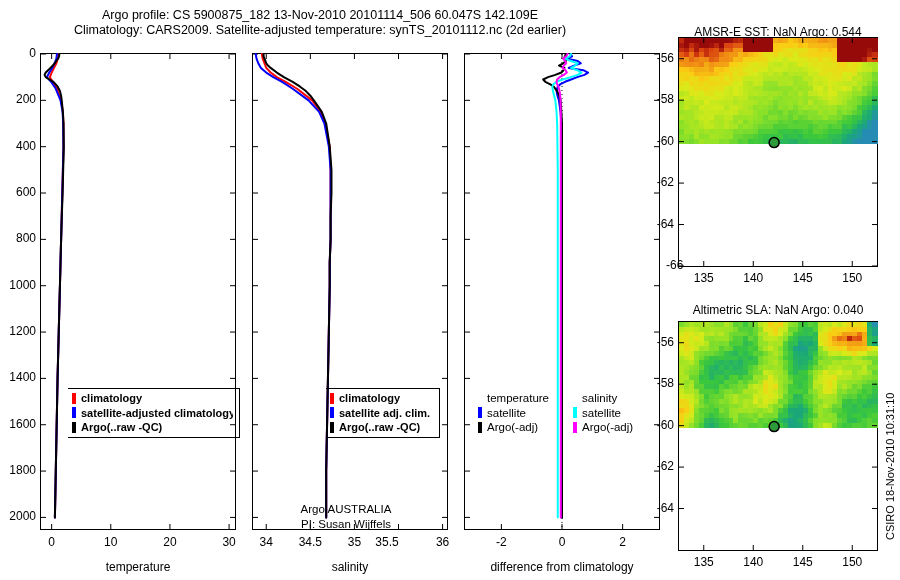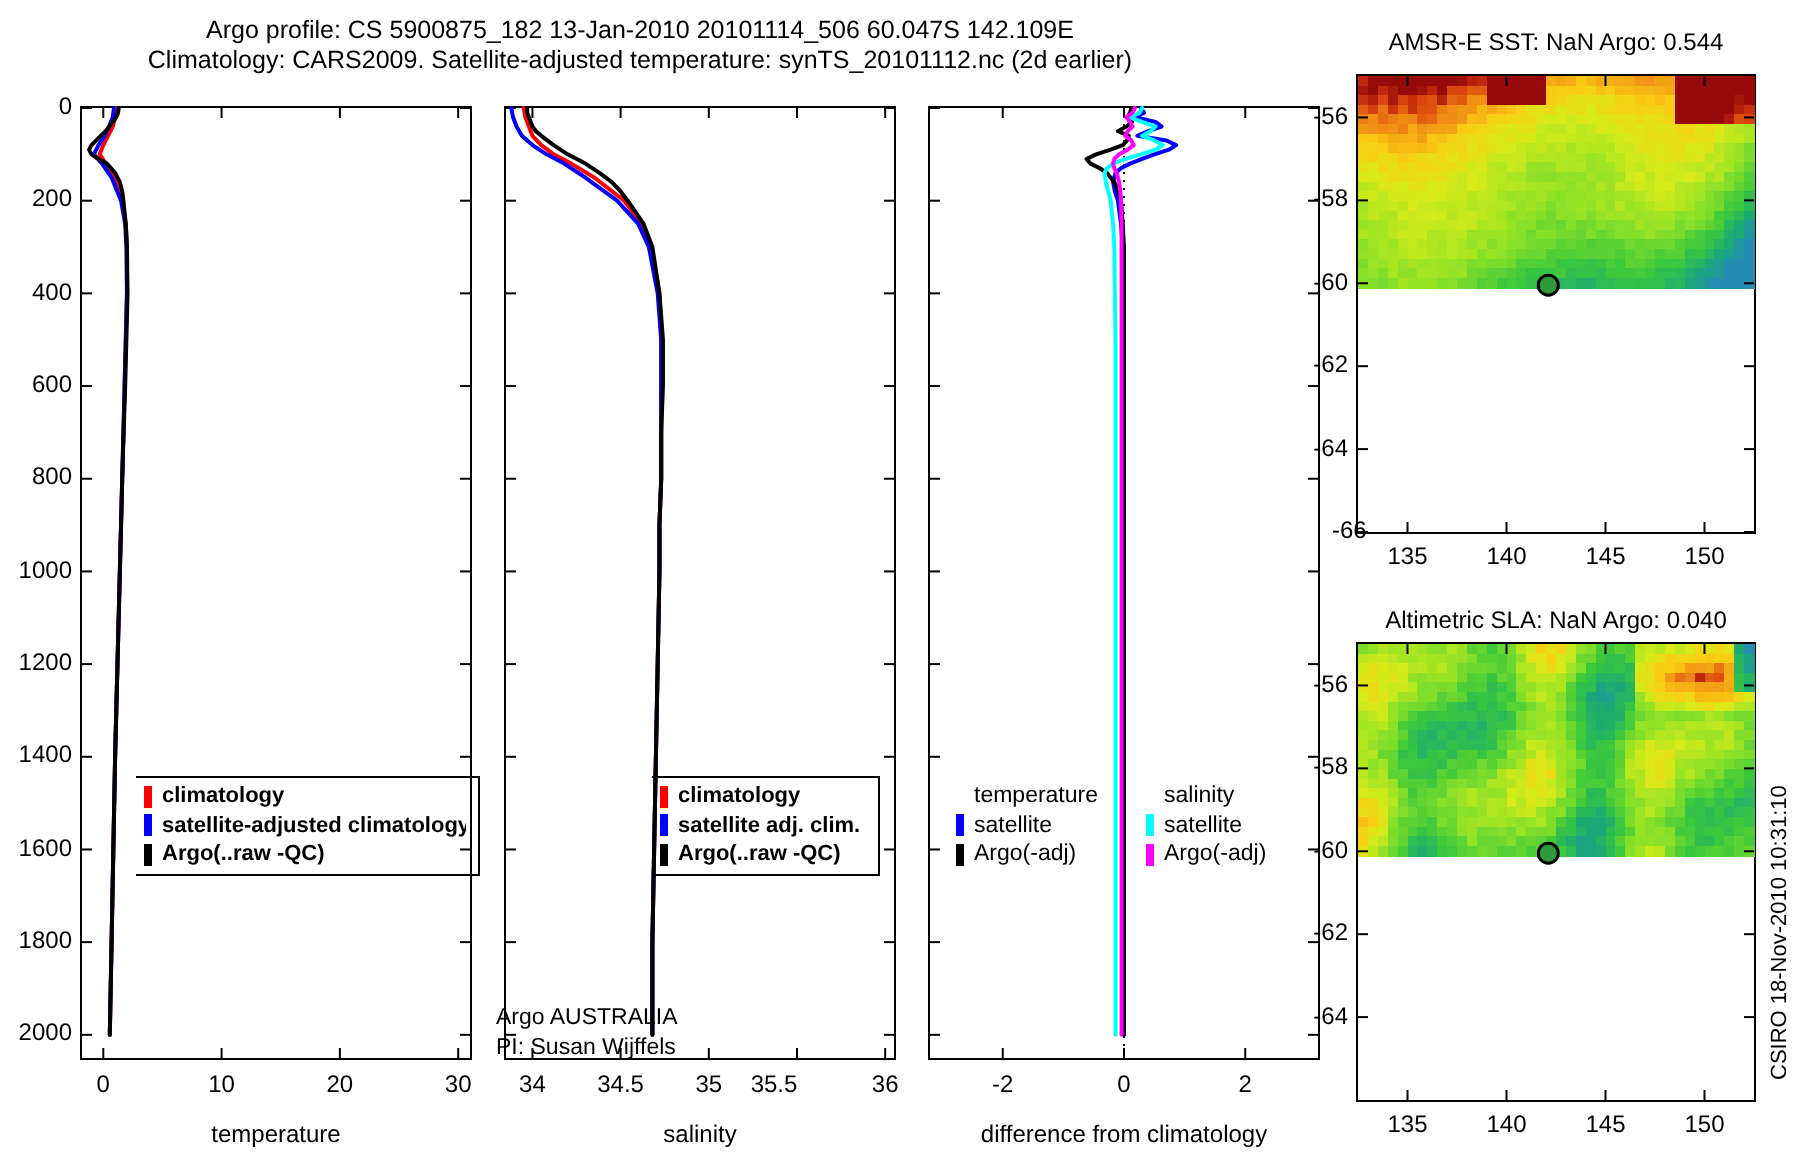--- a/index.html
+++ b/index.html
@@ -21,35 +21,35 @@
   .ptitle{position:absolute;font-size:12px;text-align:center;white-space:nowrap;}
 
   
   .legend{position:absolute;font-size:11px;line-height:14.5px;white-space:nowrap;font-weight:bold;}
   .lrow{display:flex;align-items:center;height:14.5px;}
   .swatch{display:inline-block;width:4px;height:11px;margin-right:5px;flex:none;}
   .lhead{padding-left:9px;}
   .legbox{position:absolute;border:1px solid #000;box-sizing:border-box;}
   .leg2col{position:absolute;font-size:11.5px;line-height:14.5px;display:flex;gap:24px;}
 
-  .credit{position:absolute;font-size:11.5px;line-height:14.5px;text-align:left;white-space:nowrap;}
+  .credit{position:absolute;font-size:11.5px;line-height:14.5px;text-align:center;white-space:nowrap;}
 
   
   .stamp{position:absolute;font-size:11px;white-space:nowrap;
          transform-origin:0 0;transform:rotate(-90deg);}
 
   .clip{position:absolute;overflow:hidden;}
 </style>
 </head>
 <body>
 
 <div class="fig">
 
   <div class="suptitle">
-    <div>Argo profile: CS 5900875_182 13-Jan-2010 20101114_506 60.047S 142.109E</div>
+    <div>Argo profile: CS 5900875_182 13-Nov-2010 20101114_506 60.047S 142.109E</div>
     <div>Climatology: CARS2009. Satellite-adjusted temperature: synTS_20101112.nc (2d earlier)</div>
   </div>
 
   <div class="axes" id="ax1" style="left:40px;top:53px;width:196px;height:477px;">
     <svg id="svg1" width="194" height="475" viewBox="0 0 194 475">
         <line x1="10.646341463414636" y1="475" x2="10.646341463414636" y2="470" stroke="#000" stroke-width="1"></line>
         <line x1="10.646341463414636" y1="0" x2="10.646341463414636" y2="5" stroke="#000" stroke-width="1"></line>
         <line x1="69.79268292682927" y1="475" x2="69.79268292682927" y2="470" stroke="#000" stroke-width="1"></line>
         <line x1="69.79268292682927" y1="0" x2="69.79268292682927" y2="5" stroke="#000" stroke-width="1"></line>
         <line x1="128.9390243902439" y1="475" x2="128.9390243902439" y2="470" stroke="#000" stroke-width="1"></line>
@@ -251,21 +251,21 @@
         <span class="swatch" style="background:#00ffff"></span>
         <span>satellite</span>
       </div>
       <div class="lrow">
         <span class="swatch" style="background:#ff00ff"></span>
         <span>Argo(-adj)</span>
       </div>
     </div>
   </div>
 
-  <div class="ptitle" style="left:678px;top:14px;width:200px;">AMSR-E SST: NaN Argo: 0.544</div>
+  <div class="ptitle" style="left:678px;top:25px;width:200px;">AMSR-E SST: NaN Argo: 0.544</div>
   <div class="axes" id="ax4" style="left:678px;top:37px;width:200px;height:230px;">
     <svg id="svg4" width="198" height="228" viewBox="0 0 198 228">
         <g>
           <rect x="0.00" y="0.00" width="5.55" height="5.40" fill="rgb(192,42,13)" shape-rendering="crispEdges"></rect>
           <rect x="4.95" y="0.00" width="5.55" height="5.40" fill="rgb(150,10,10)" shape-rendering="crispEdges"></rect>
           <rect x="9.90" y="0.00" width="5.55" height="5.40" fill="rgb(150,10,10)" shape-rendering="crispEdges"></rect>
           <rect x="14.85" y="0.00" width="5.55" height="5.40" fill="rgb(150,10,10)" shape-rendering="crispEdges"></rect>
           <rect x="19.80" y="0.00" width="5.55" height="5.40" fill="rgb(150,10,10)" shape-rendering="crispEdges"></rect>
           <rect x="24.75" y="0.00" width="5.55" height="5.40" fill="rgb(150,10,10)" shape-rendering="crispEdges"></rect>
           <rect x="29.70" y="0.00" width="5.55" height="5.40" fill="rgb(150,10,10)" shape-rendering="crispEdges"></rect>

